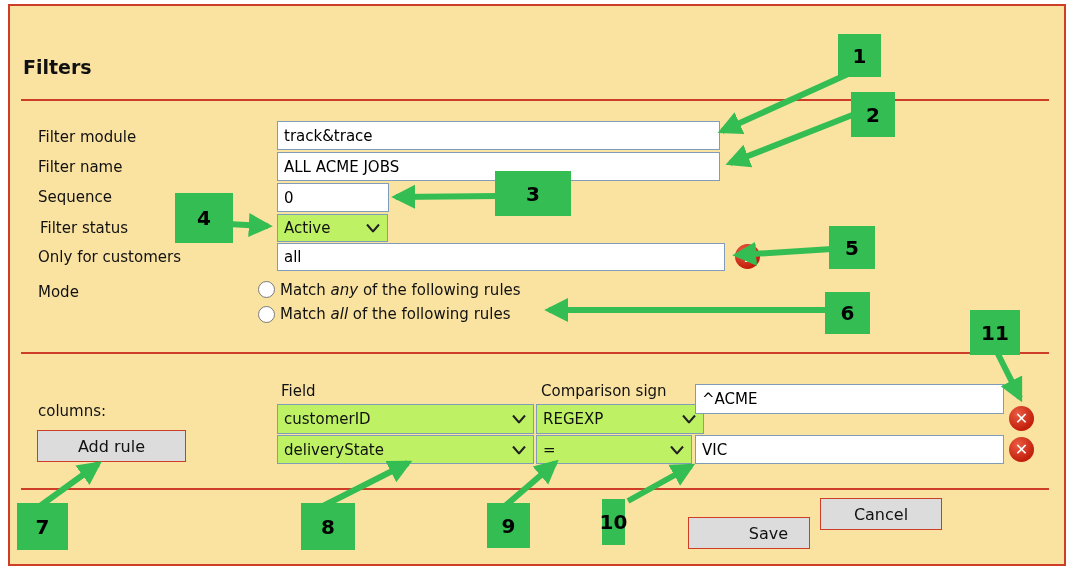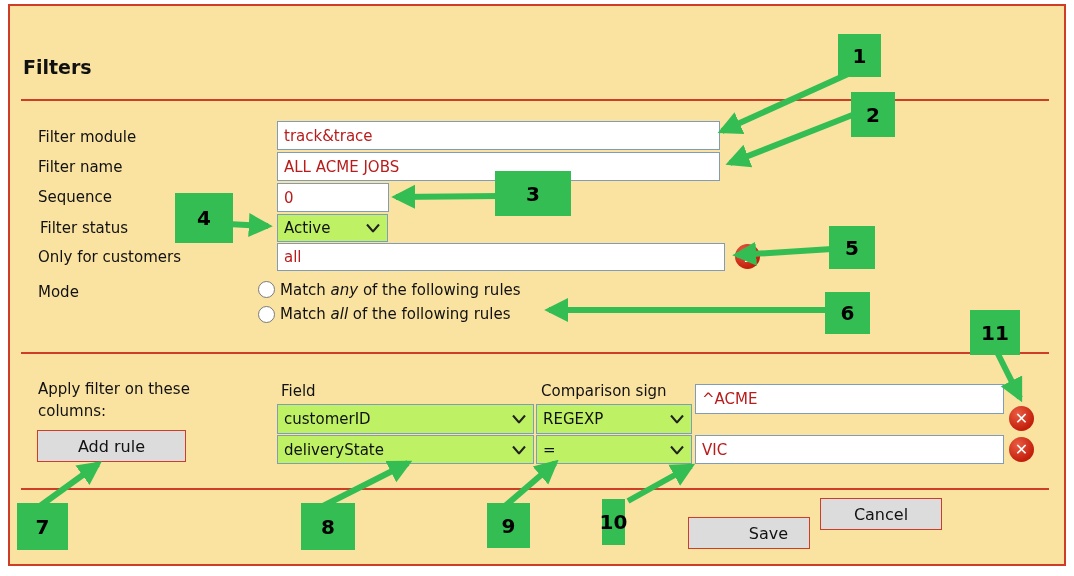--- a/index.html
+++ b/index.html
@@ -5,21 +5,21 @@
   html,body{margin:0;padding:0;background:#ffffff;}
   body{font-family:"DejaVu Sans","Liberation Sans",sans-serif;}
   #stage{position:relative;width:1074px;height:576px;background:#ffffff;overflow:hidden;}
   .panel{position:absolute;left:8px;top:4px;width:1054px;height:558px;border:2px solid #cd3d28;background:#fae3a1;}
   .abs{position:absolute;margin-top:8px;}
   .title{font-size:19px;font-weight:bold;color:#111;}
   .divider{position:absolute;height:2px;background:#cd3d28;}
   .lbl{position:absolute;font-size:15px;color:#111;line-height:19px;white-space:nowrap;}
   .hdr{position:absolute;font-size:15px;color:#111;line-height:18px;white-space:nowrap;}
   .txt-input{position:absolute;box-sizing:border-box;border:1px solid #7f9db9;background:#ffffff;
-    font-family:"DejaVu Sans","Liberation Sans",sans-serif;font-size:15px;color:#b91c1c;padding:0 0 0 6px;margin:0;outline:none;}
+    font-family:"DejaVu Sans","Liberation Sans",sans-serif;font-size:15px;color:#000000;padding:0 0 0 6px;margin:0;outline:none;}
   .sel{position:absolute;box-sizing:border-box;border:1px solid #7f9db9;background:#bef264;
     display:flex;align-items:center;font-size:15px;color:#111;padding-left:6px;cursor:default;}
   .sel .chev{position:absolute;right:7px;top:50%;transform:translateY(-50%);width:14px;height:9px;}
   .sel .chev svg{display:block;}
   .radio{position:absolute;width:17px;height:17px;border:1px solid #7a7a7a;border-radius:50%;background:#fff;box-sizing:border-box;}
   .mode-word{font-style:italic;}
   .btn{position:absolute;box-sizing:border-box;border:1px solid #cd3d28;background:#dcdcdc;
     display:flex;align-items:center;justify-content:center;font-family:"DejaVu Sans","Liberation Sans",sans-serif;
     font-size:16px;color:#111;cursor:pointer;padding:0;}
   .round-icon{position:absolute;width:25px;height:25px;border-radius:50%;display:flex;align-items:center;justify-content:center;
@@ -65,37 +65,36 @@
   </div>
 
   <div class="radio" style="left:258px;top:281px;"></div>
   <div class="lbl" style="left:280px;top:281px;"><span>Match </span><span class="mode-word">any</span><span> of the following rules</span></div>
 
   <div class="radio" style="left:258px;top:306px;"></div>
   <div class="lbl" style="left:280px;top:305px;"><span>Match </span><span class="mode-word">all</span><span> of the following rules</span></div>
 
   <div class="divider" style="left:21px;top:352px;width:1028px;"></div>
 
-  <div class="lbl" style="left:38px;top:380px;">Apply filter on these</div>
   <div class="lbl" style="left:38px;top:402px;">columns:</div>
   <button class="btn" style="left:37px;top:430px;width:149px;height:32px;">Add rule</button>
 
   <div class="hdr" style="left:281px;top:382px;">Field</div>
   <div class="hdr" style="left:541px;top:382px;">Comparison sign</div>
   <div class="hdr" style="left:701px;top:382px;">Value</div>
 
   <div class="sel" style="left:277px;top:404px;width:257px;height:30px;">
     <span>customerID</span>
     <span class="chev">
       <svg width="14" height="9" viewBox="0 0 14 9">
           <polyline points="1,1 7,8 13,1" fill="none" stroke="#222" stroke-width="2"></polyline>
         </svg>
     </span>
   </div>
-  <div class="sel" style="left:536px;top:404px;width:156px;height:30px;">
+  <div class="sel" style="left:536px;top:404px;width:168px;height:30px;">
     <span>REGEXP</span>
     <span class="chev">
       <svg width="14" height="9" viewBox="0 0 14 9">
           <polyline points="1,1 7,8 13,1" fill="none" stroke="#222" stroke-width="2"></polyline>
         </svg>
     </span>
   </div>
   <input class="txt-input" style="left: 695px; top: 384px; width: 309px; height: 30px;" value="^ACME">
   <div class="round-icon" style="left:1009px;top:406px;">
     <span class="x-glyph">✕</span>

